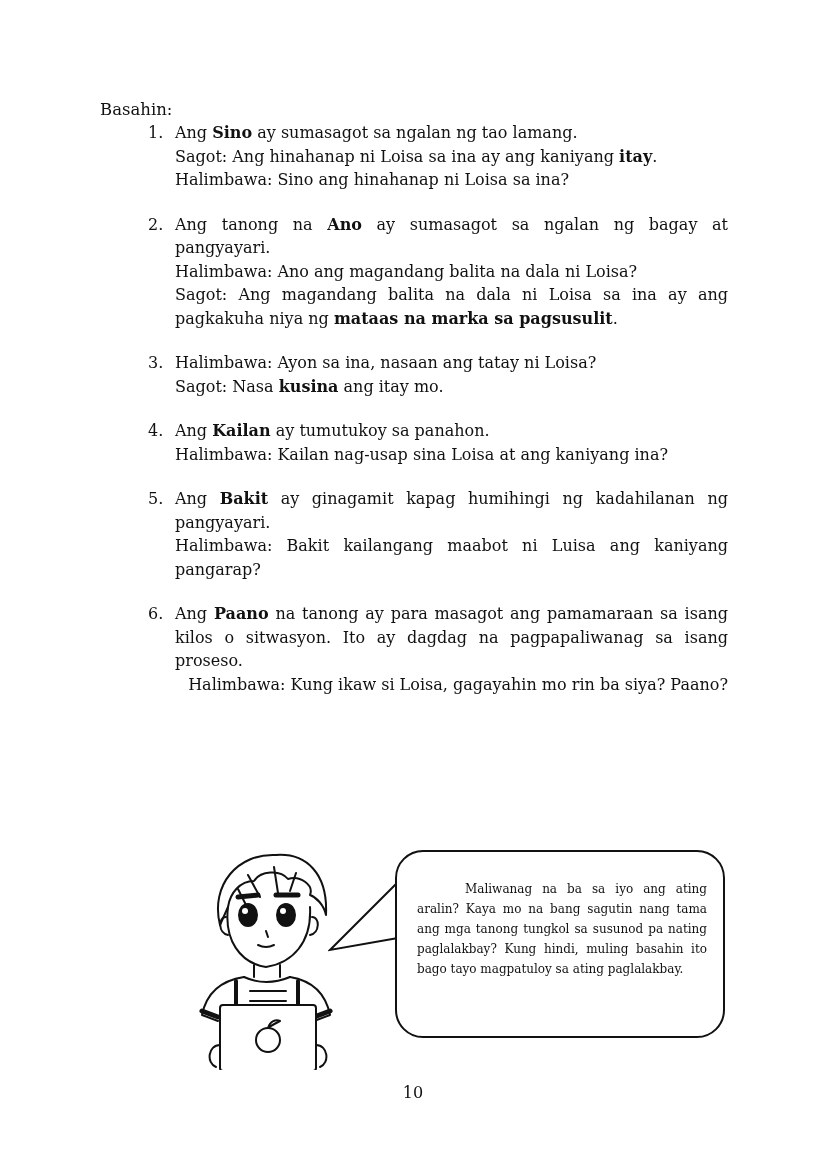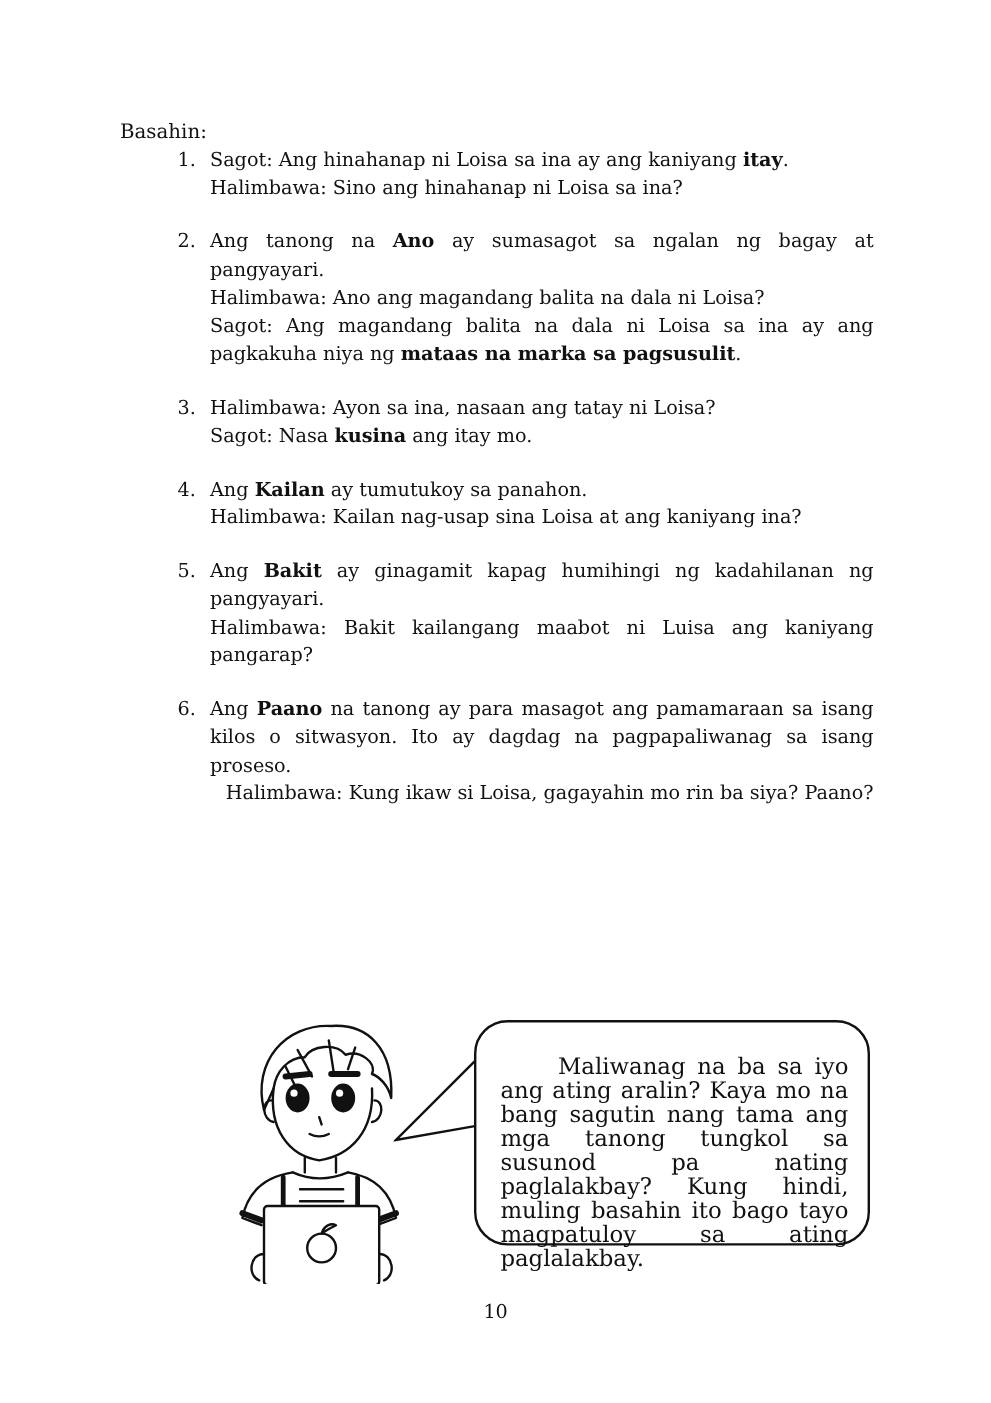--- a/index.html
+++ b/index.html
@@ -10,34 +10,35 @@
   .list { position:absolute; left:148px; top:121px; width:580px; margin:0; padding:0; list-style:none; }
   .item { position:relative; padding-left:27px; font-size:16px; line-height:23.5px; text-align:justify; }
   .item .num { position:absolute; left:0; top:0; }
   .item p { margin:0; }
   .item b { font-weight:bold; }
   .gap { height:21px; }
   .figure { position:absolute; left:188px; top:845px; width:230px; height:225px; }
   .bubble { position:absolute; left:395px; top:850px; width:330px; height:188px;
             border:2px solid #111; border-radius:28px; box-sizing:border-box; background:#fff; }
   .bubble-text { position:absolute; left:20px; top:27px; width:290px;
-                 font-size:19px; line-height:20px; text-align:justify; text-indent:48px; }
+                 font-size:12px; line-height:20px; text-align:justify; text-indent:48px; }
   .pagenum { position:absolute; left:0; width:826px; top:1083px; text-align:center; font-size:16px; }
 </style>
 </head>
 <body>
 
 <div class="page">
 
   <div class="intro">Basahin:</div>
 
   <ol class="list">
 
     <li class="item">
       <span class="num">1.</span>
+      <p><span>Ang </span><b>Sino</b><span> ay sumasagot sa ngalan ng tao lamang.</span></p>
       <p><span>Sagot: Ang hinahanap ni Loisa sa ina ay ang kaniyang </span><b>itay</b><span>.</span></p>
       <p><span>Halimbawa: Sino ang hinahanap ni Loisa sa ina?</span></p>
     </li>
     <li class="gap"></li>
 
     <li class="item">
       <span class="num">2.</span>
       <p><span>Ang tanong na </span><b>Ano</b><span> ay sumasagot sa ngalan ng bagay at pangyayari.</span></p>
       <p><span>Halimbawa: Ano ang magandang balita na dala ni Loisa?</span></p>
       <p><span>Sagot: Ang magandang balita na dala ni Loisa sa ina ay ang pagkakuha niya ng </span><b>mataas na marka sa pagsusulit</b><span>.</span></p>

